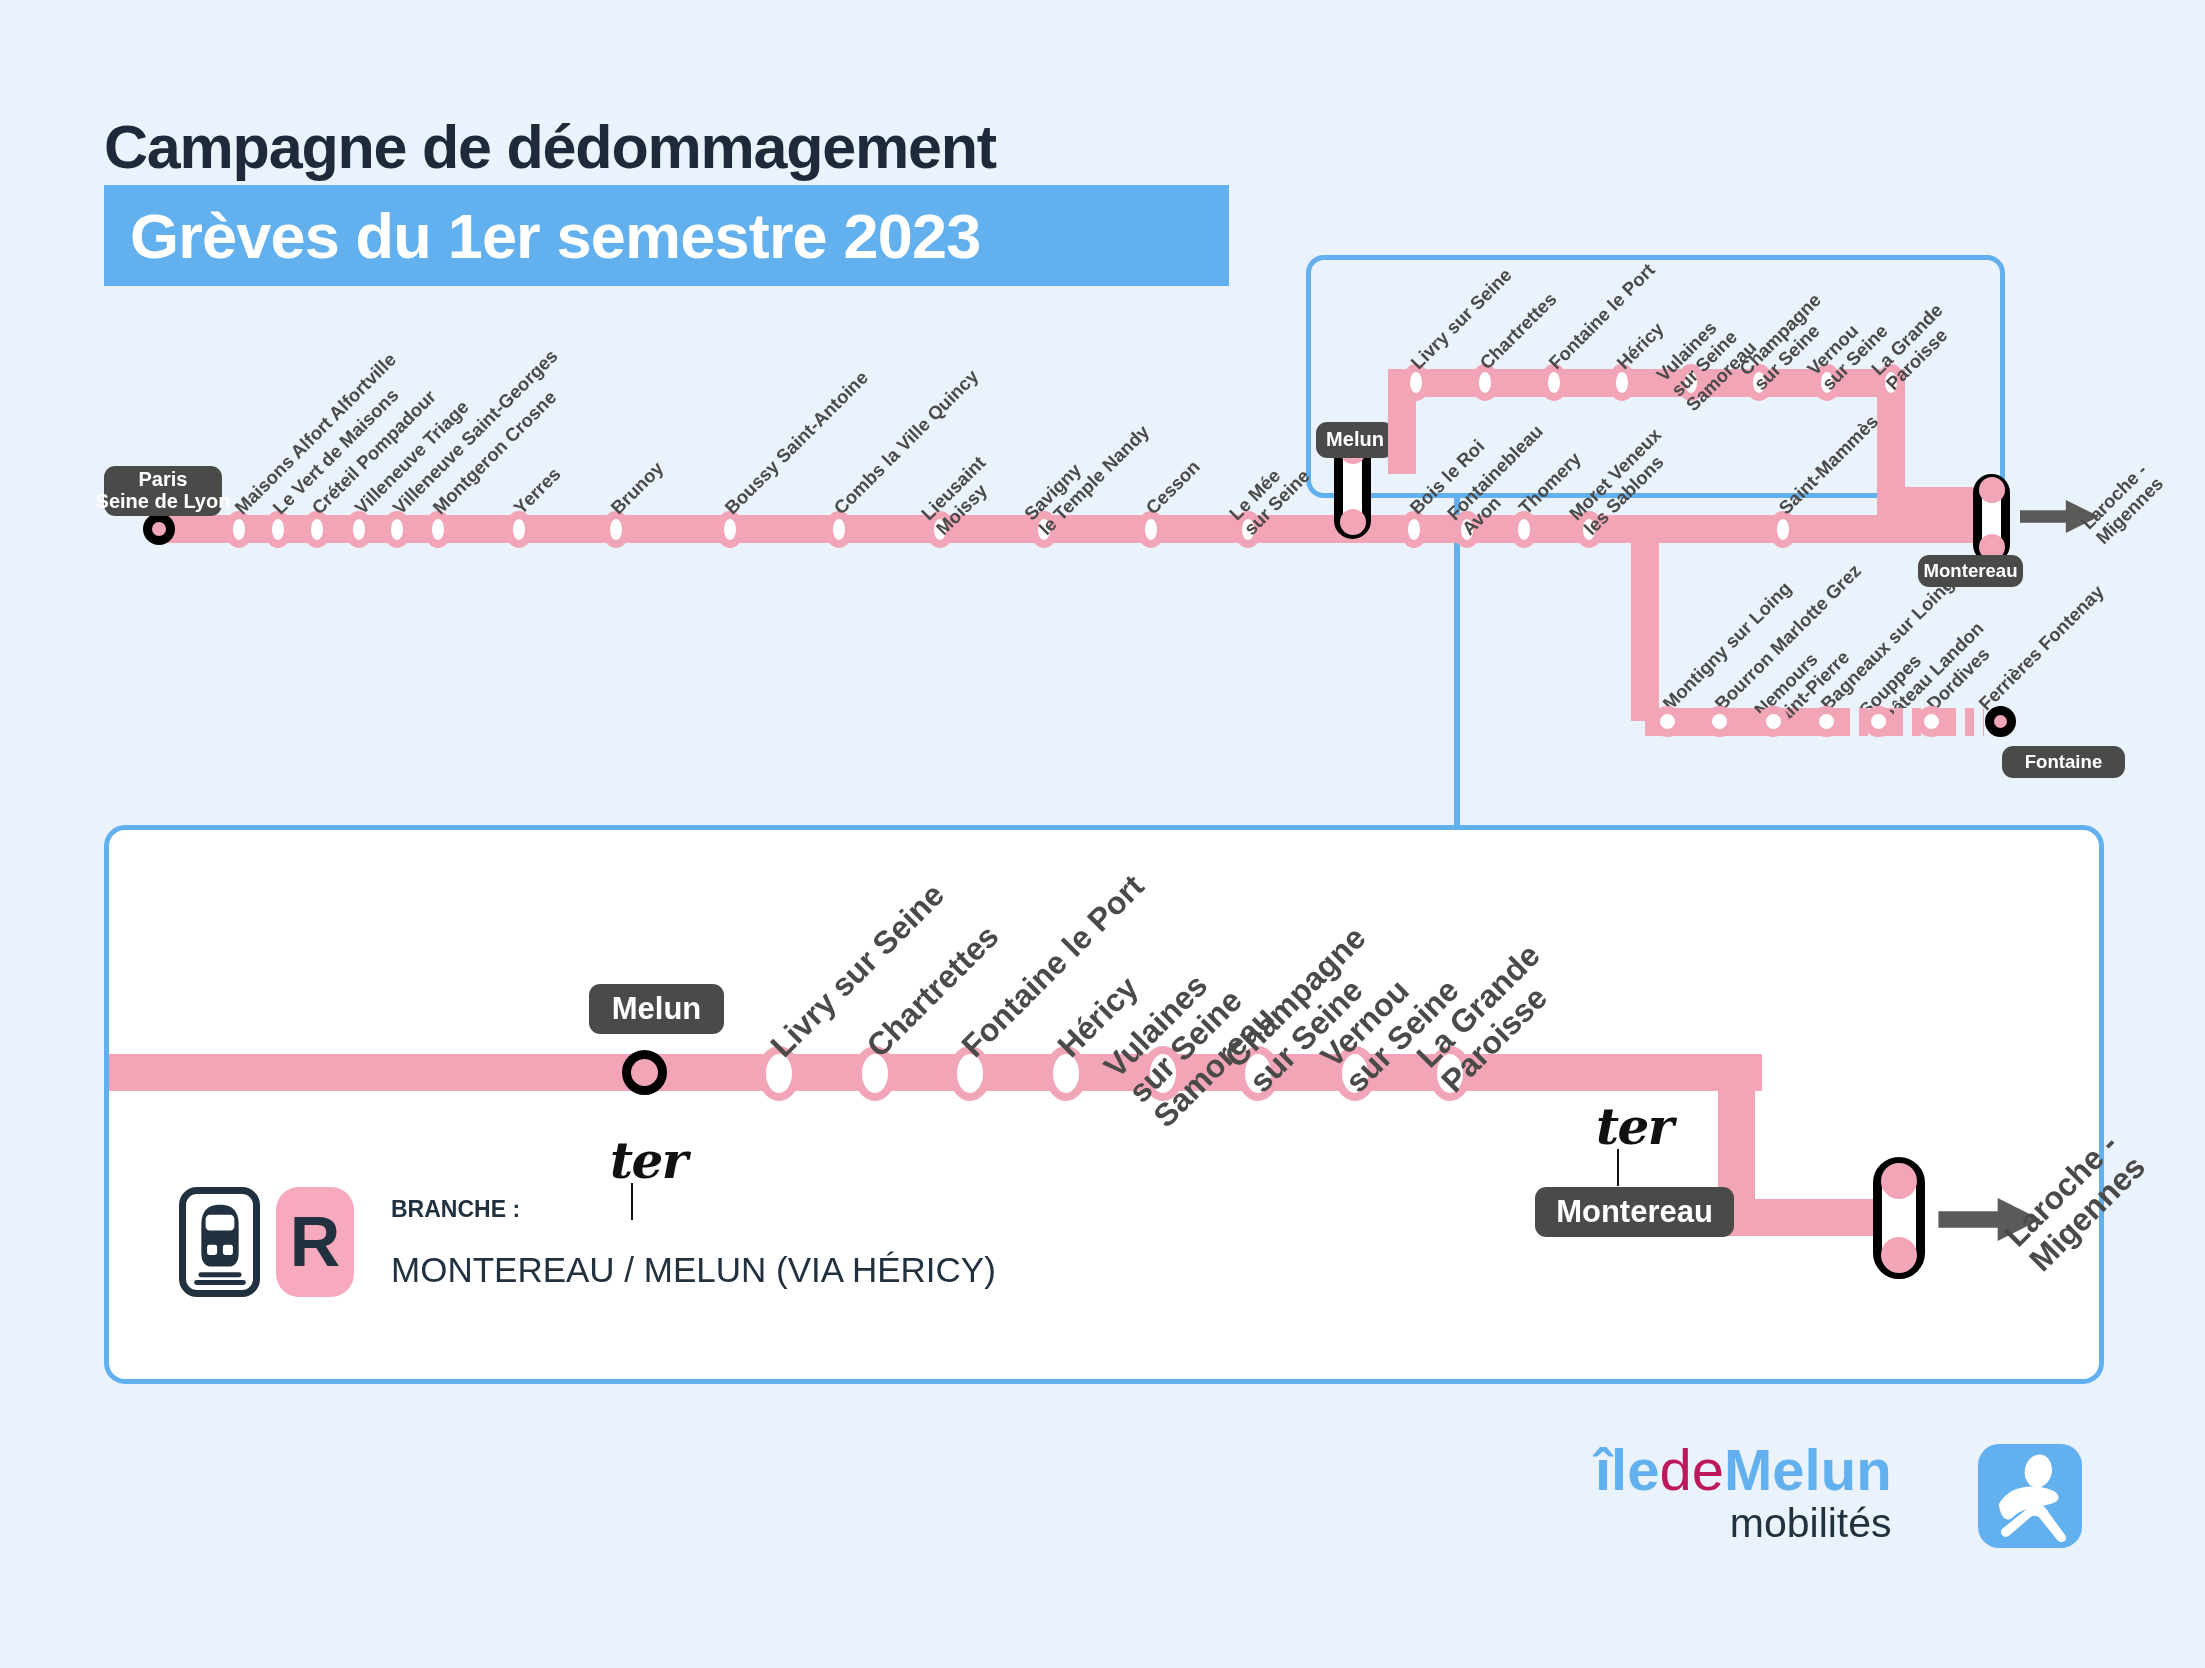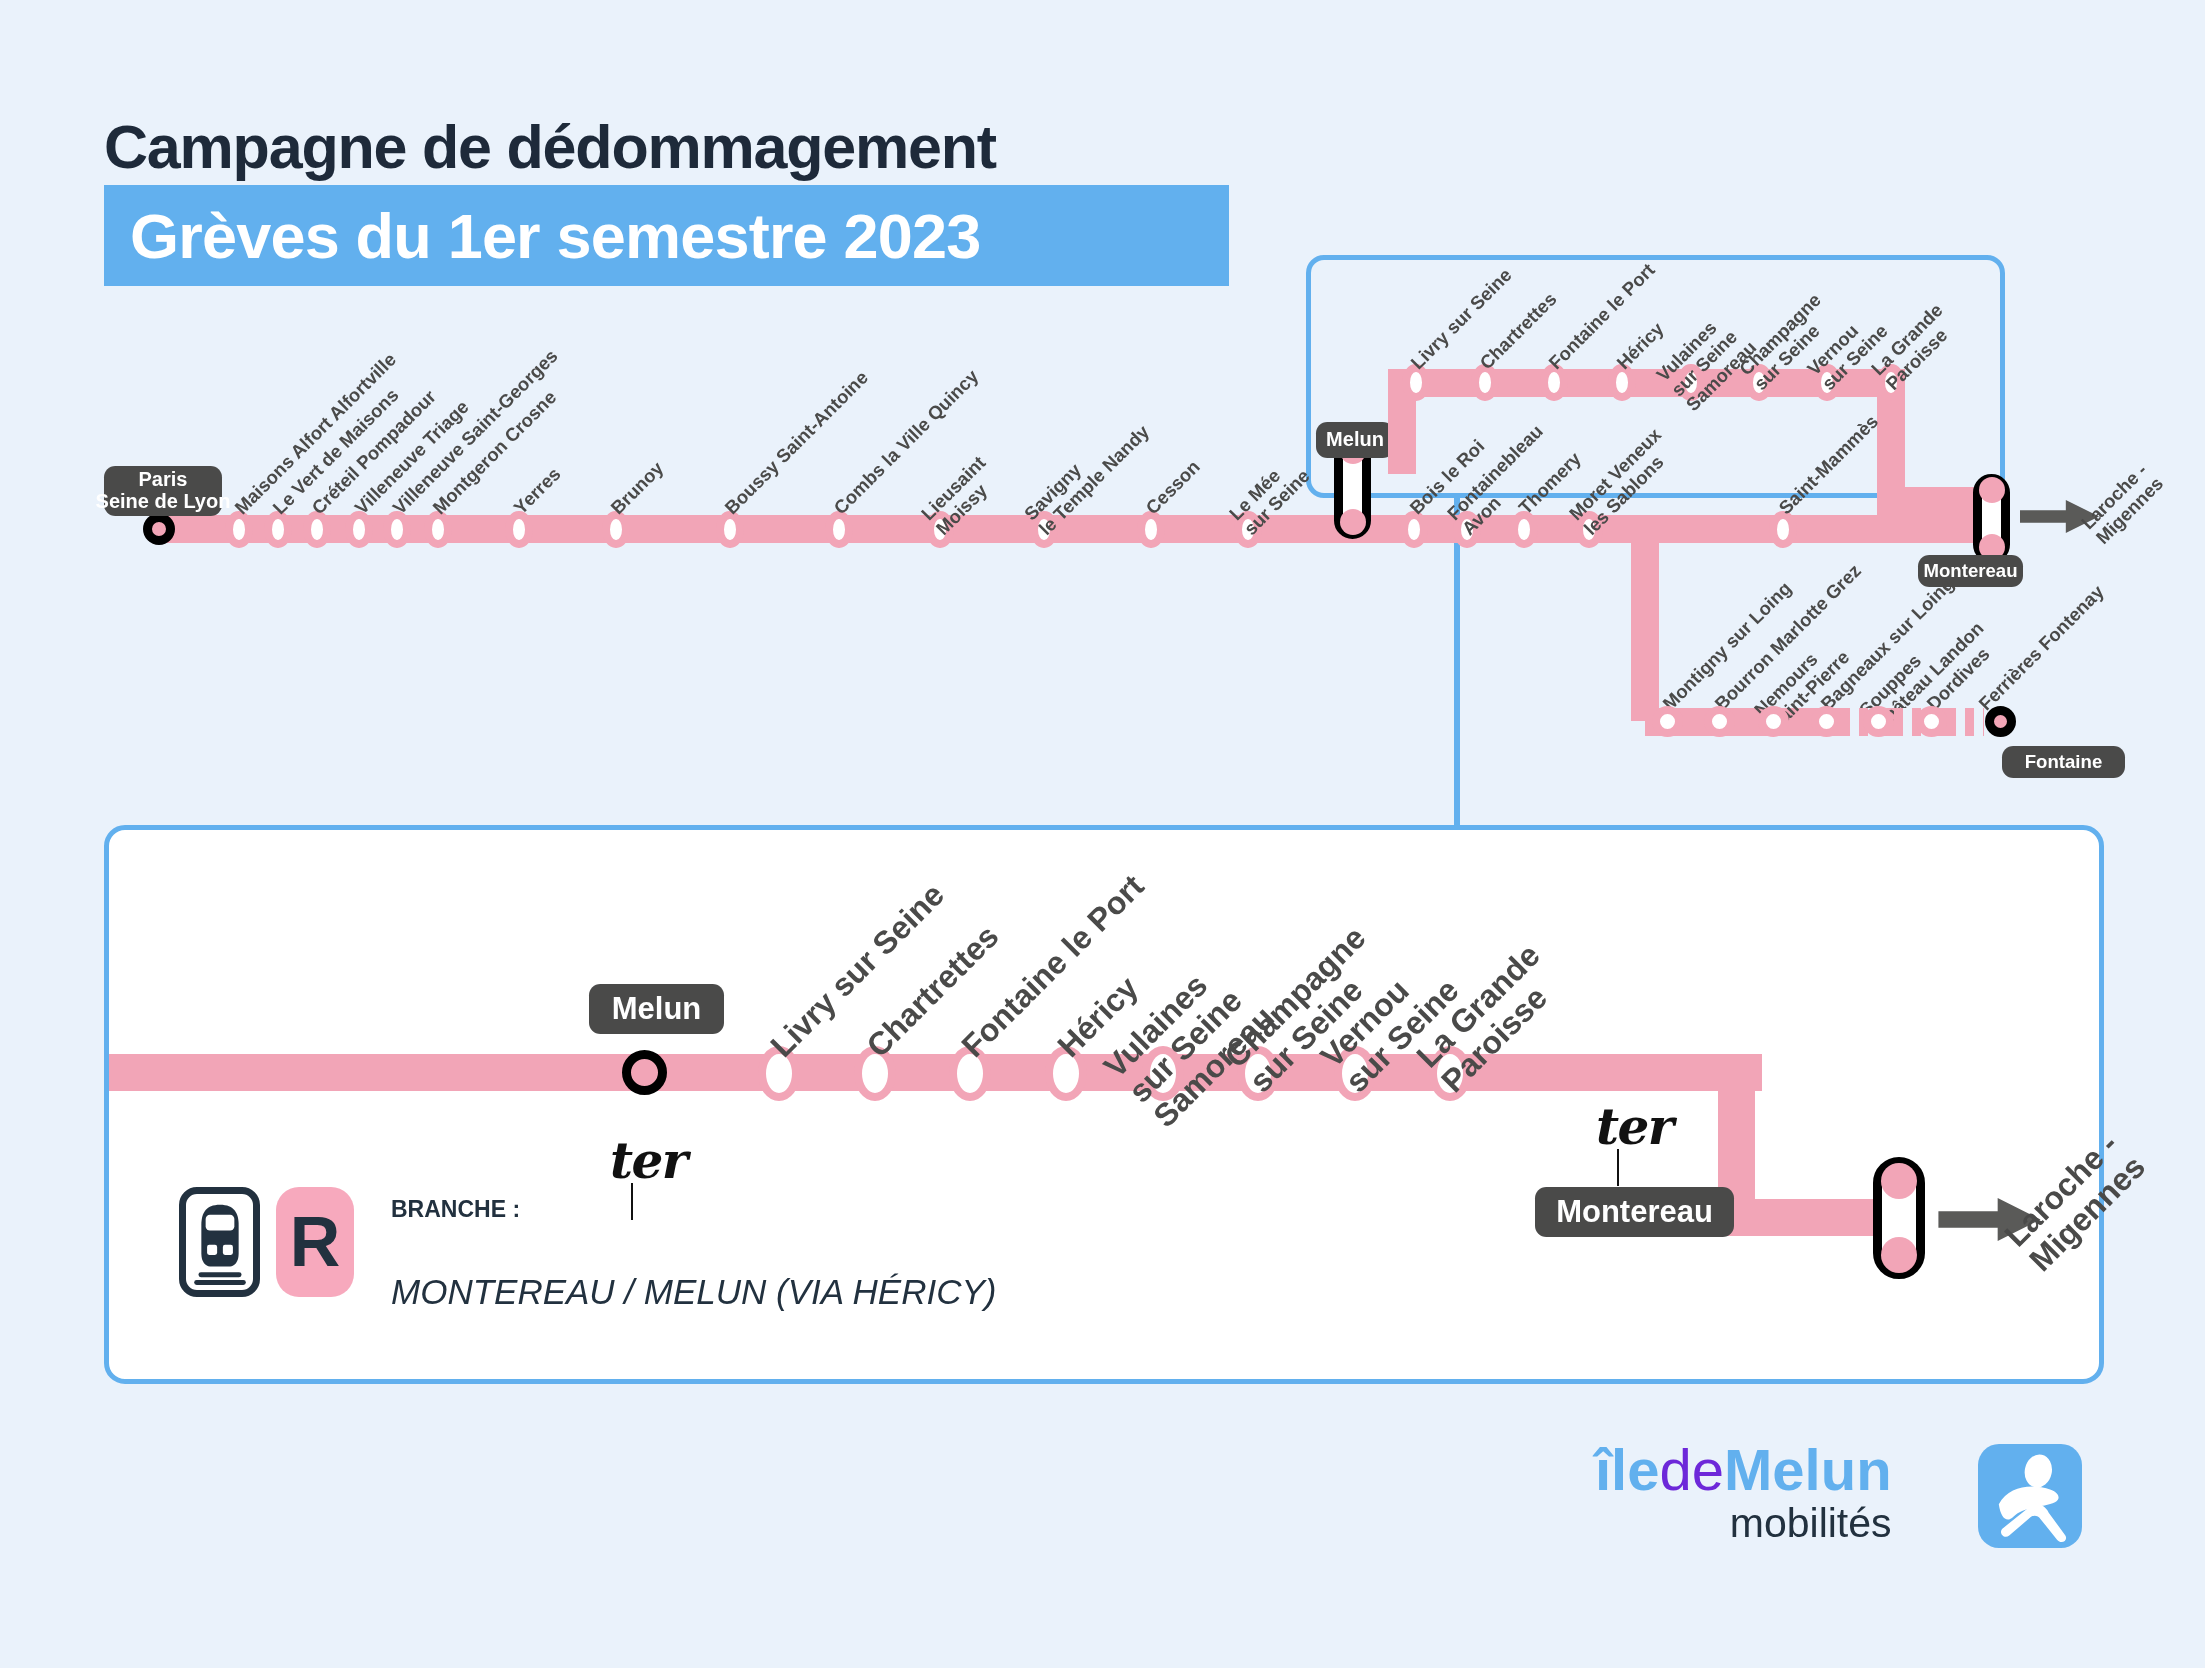--- a/index.html
+++ b/index.html
@@ -120,21 +120,21 @@
   }
   .lg-t2 {
     position: absolute; font-size: 35px; font-weight: 400;
     color: #22313f; white-space: nowrap;
   }
 
   
   .idfm { position: absolute; left: 1595px; top: 1443px; }
   .idfm-row1 { font-size: 58px; line-height: 0.92; white-space: nowrap; }
   .idfm-ile { color: #62b0ee; font-weight: 700; }
-  .idfm-de  { color: #6d28d9; font-weight: 400; }
+  .idfm-de  { color: #be185d; font-weight: 400; }
   .idfm-fr  { color: #62b0ee; font-weight: 700; }
   .idfm-row2 {
     font-size: 41px; color: #22313f; font-weight: 400;
     text-align: right; margin-top: 3.2px; white-space: nowrap;
   }
   .idfm-mark {
     position: absolute; left: 1978px; top: 1444px;
     width: 104px; height: 104px; background: #62b0ee; border-radius: 21px;
   }
 </style>
@@ -311,21 +311,21 @@
         <path d="M23 6 C13 6 10 12 10 20 L10 40 C10 46 13 49 16 49 L30 49 C33 49 36 46 36 40 L36 20 C36 12 33 6 23 6 Z" fill="#22313f"></path>
         <rect x="13" y="13" width="20" height="11" rx="3" fill="#fff"></rect>
         <rect x="14" y="34" width="7" height="7" rx="1.5" fill="#fff"></rect>
         <rect x="25" y="34" width="7" height="7" rx="1.5" fill="#fff"></rect>
         <rect x="8" y="53" width="30" height="3.5" rx="1.7" fill="#22313f"></rect>
         <rect x="5" y="58.5" width="36" height="3.5" rx="1.7" fill="#22313f"></rect>
       </svg>
     </div>
     <div class="lg-badge" style="left:167px; top:357px; width:78px; height:110px; font-size:70px;">R</div>
     <div class="lg-t1" style="left:282px; top:366px;">BRANCHE :</div>
-    <div class="lg-t2" style="left:282px; top:442px;font-style:italic;">MONTEREAU / MELUN (VIA HÉRICY)</div>
+    <div class="lg-t2" style="left:282px; top:420px;">MONTEREAU / MELUN (VIA HÉRICY)</div>
   </div>
 
   <div class="idfm">
     <div class="idfm-row1">
       <span class="idfm-ile">île</span><span class="idfm-de">de</span><span class="idfm-fr">Melun</span>
     </div>
     <div class="idfm-row2">mobilités</div>
   </div>
   <div class="idfm-mark">
     <svg viewBox="0 0 100 100" width="104" height="104">

